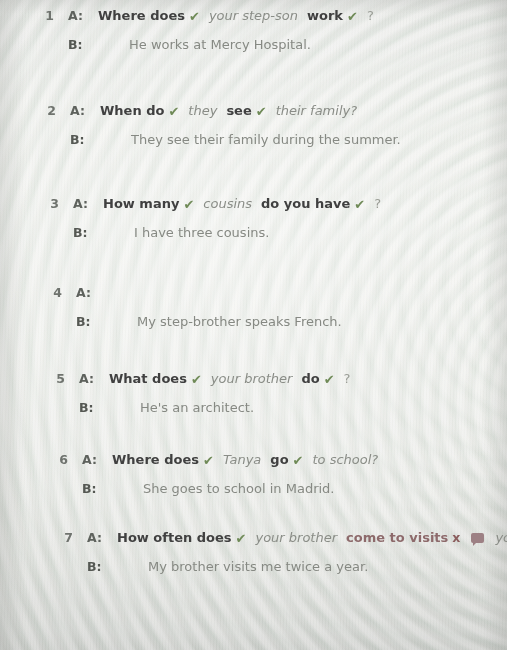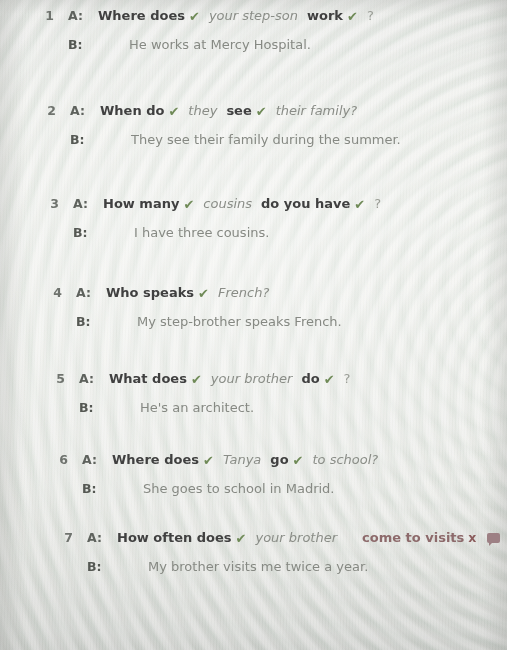--- a/index.html
+++ b/index.html
@@ -136,21 +136,20 @@
   }
 
   .seg { }
   .seg.correct-bold {
     font-weight: bold;
     color: #404040;
   }
   .seg.wrong-bold {
     font-weight: bold;
     color: #8d6a6b;
-    margin-left: 16px;
   }
   .seg.plain {
     font-weight: normal;
     color: #8a8d87;
     font-style: italic;
   }
   .seg.punct {
     font-weight: normal;
     color: #9a9d96;
   }
@@ -244,21 +243,20 @@
       <div class="line" style="margin-top: 14px;">
         <span class="q-number spacer">0</span>
         <span class="speaker b">B:</span>
         <span class="answer-text">I have three cousins.</span>
       </div>
     </div>
     <div class="qa-item" style="top: 285px; padding-left: 46px;">
       <div class="line">
         <span class="q-number">4</span>
         <span class="speaker a">A:</span>
-        <span class="utterance"><span class="seg correct-bold">Who speaks</span><span class="sp"></span><span class="mark mark-check">✔</span><span class="sp-wide"></span><span class="seg plain">French?</span></span>
       </div>
       <div class="line" style="margin-top: 14px;">
         <span class="q-number spacer">0</span>
         <span class="speaker b">B:</span>
         <span class="answer-text">My step-brother speaks French.</span>
       </div>
     </div>
     <div class="qa-item" style="top: 371px; padding-left: 49px;">
       <div class="line">
         <span class="q-number">5</span>

